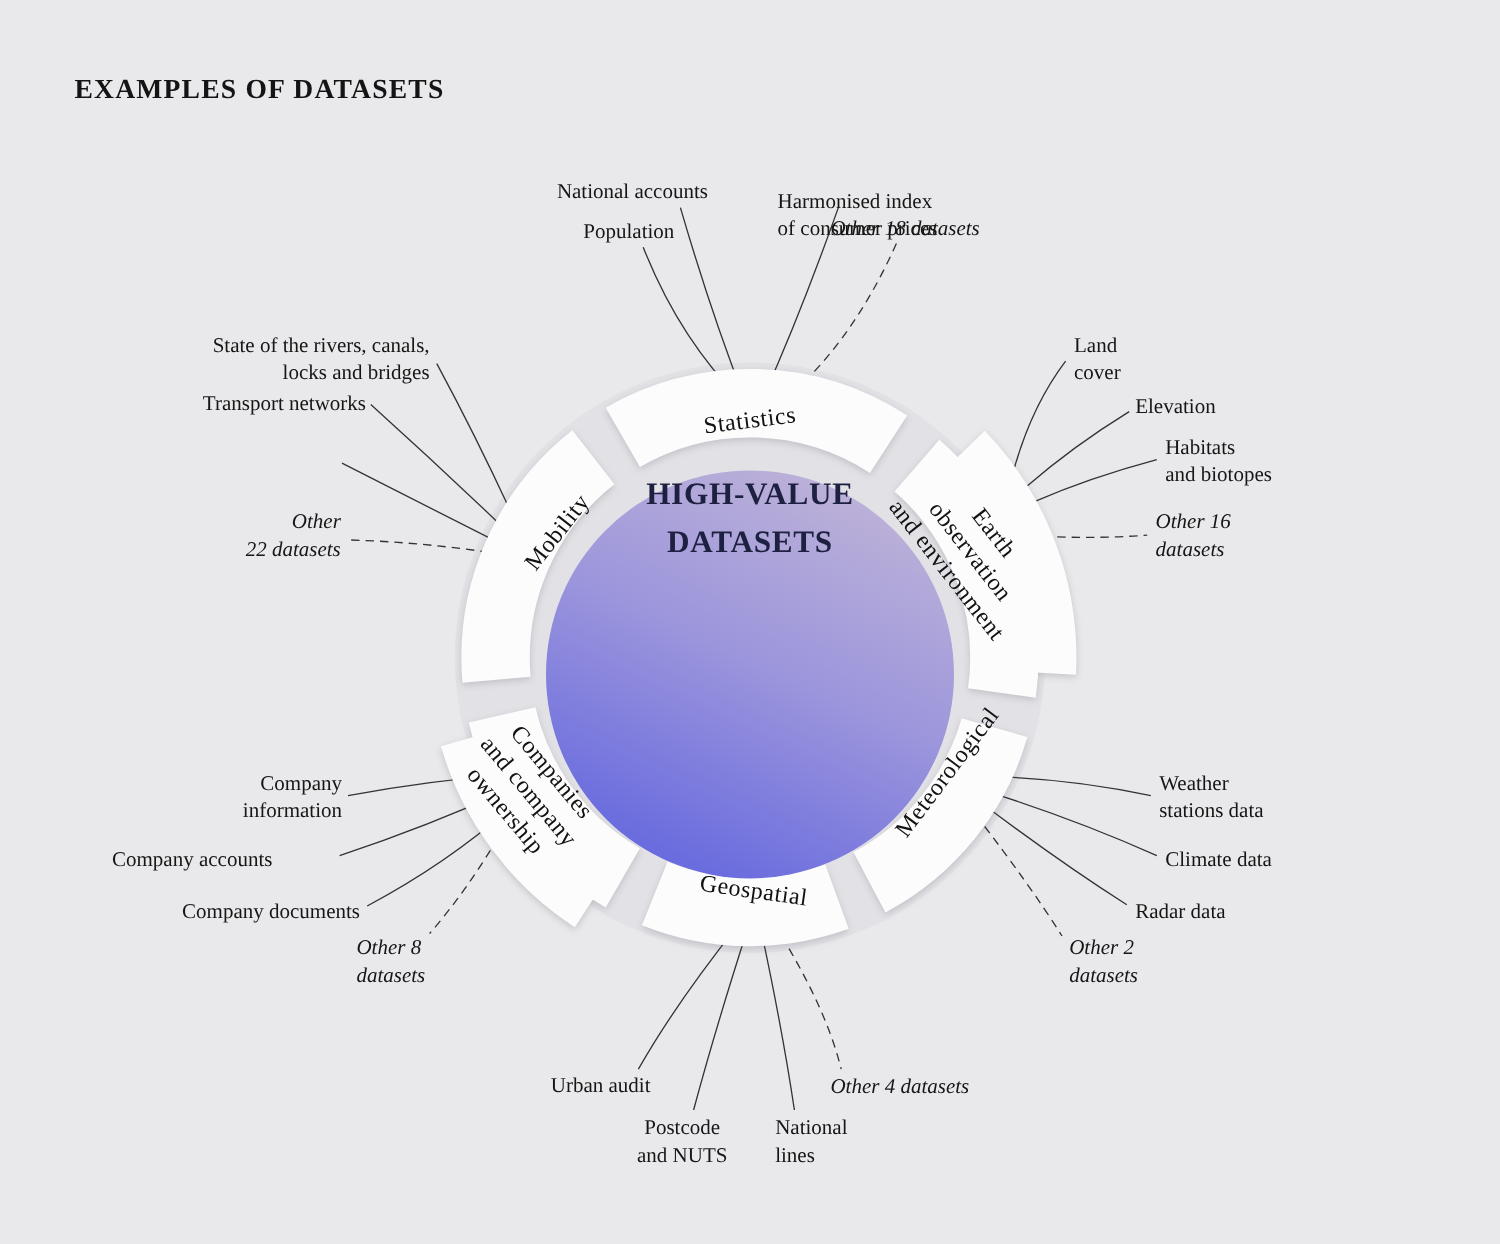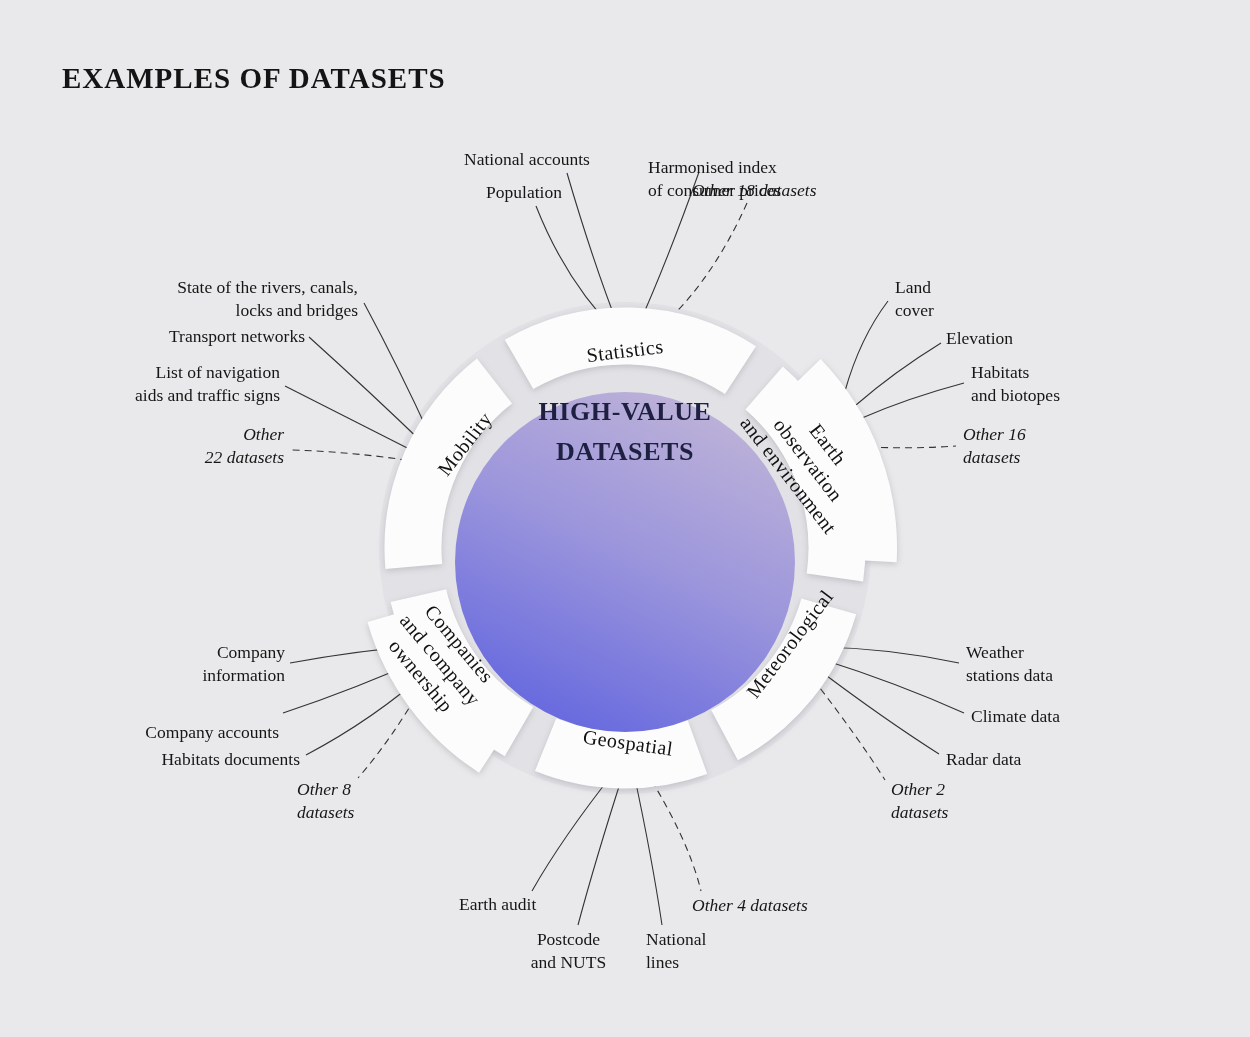--- a/index.html
+++ b/index.html
@@ -6,21 +6,21 @@
   .stage{
     position:relative;
     width:1250px;height:1037px;
     background:#e9e9eb;
     font-family:"Liberation Serif","DejaVu Serif",serif;
     color:#161616;
     overflow:hidden;
   }
   .page-title{
     position:absolute;left:62px;top:62px;
-    font-size:29px;font-weight:bold;letter-spacing:1px;
+    font-size:23px;font-weight:bold;letter-spacing:1px;
     color:#141414;margin:0;
   }
   .backdrop{
     position:absolute;left:379px;top:302px;width:492px;height:492px;
     border-radius:50%;background:#e2e2e6;
   }
   svg.gfx{position:absolute;left:0;top:0;}
   .cline{fill:none;stroke:#333;stroke-width:1.1px;}
   .dashed{stroke-dasharray:7 5;}
   .arc{fill:none;stroke:#fcfcfd;}
@@ -136,35 +136,33 @@
   <div class="ds it" style="left:963px;top:423px;">Other 16
 datasets</div>
 
   <div class="ds" style="left:966px;top:641px;">Weather
 stations data</div>
   <div class="ds" style="left:971px;top:705px;">Climate data</div>
   <div class="ds" style="left:946px;top:748px;text-align:center;">Radar data</div>
   <div class="ds it" style="left:891px;top:778px;">Other 2
 datasets</div>
 
-  <div class="ds" style="left:459px;top:893px;">Earth audit</div>
+  <div class="ds" style="left:459px;top:893px;">Urban audit</div>
   <div class="ds ca" style="left:516px;top:928px;width:105px;">Postcode
 and NUTS</div>
   <div class="ds" style="left:646px;top:928px;">National
 lines</div>
   <div class="ds it" style="left:692px;top:894px;">Other 4 datasets</div>
 
   <div class="ds ra" style="right:965px;top:641px;">Company
 information</div>
-  <div class="ds ra" style="right:971px;top:705px;margin-top:16px;">Company accounts</div>
-  <div class="ds ra" style="right:950px;top:748px;">Habitats documents</div>
+  <div class="ds ra" style="right:1023px;top:705px;">Company accounts</div>
+  <div class="ds ra" style="right:950px;top:748px;">Company documents</div>
   <div class="ds it" style="left:297px;top:778px;">Other 8
 datasets</div>
 
   <div class="ds ra" style="right:892px;top:276px;">State of the rivers, canals,
 locks and bridges</div>
   <div class="ds ra" style="right:945px;top:325px;">Transport networks</div>
-  <div class="ds ra" style="right:970px;top:361px;">List of navigation
-aids and traffic signs</div>
   <div class="ds it ra" style="right:966px;top:423px;">Other
 22 datasets</div>
 
 </div>
 
 </body></html>

